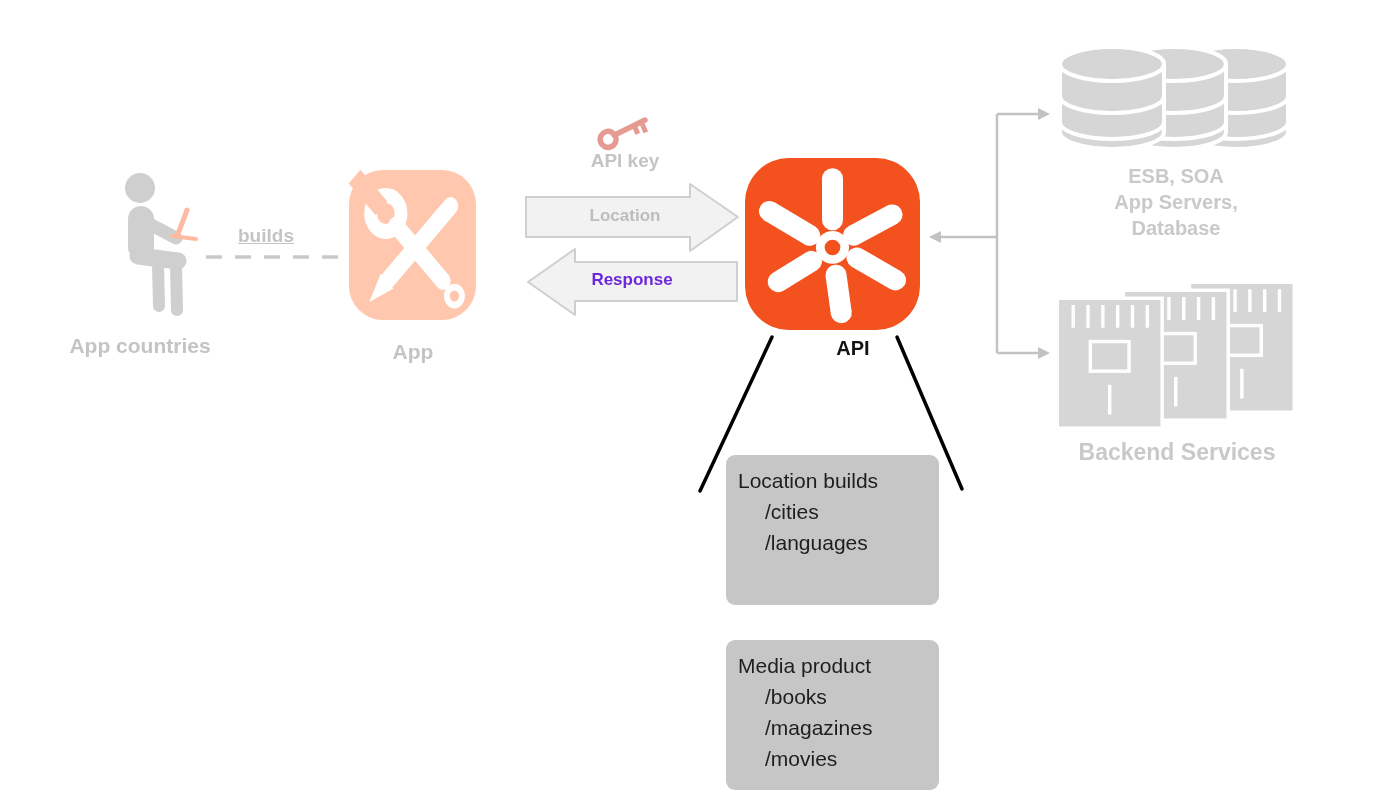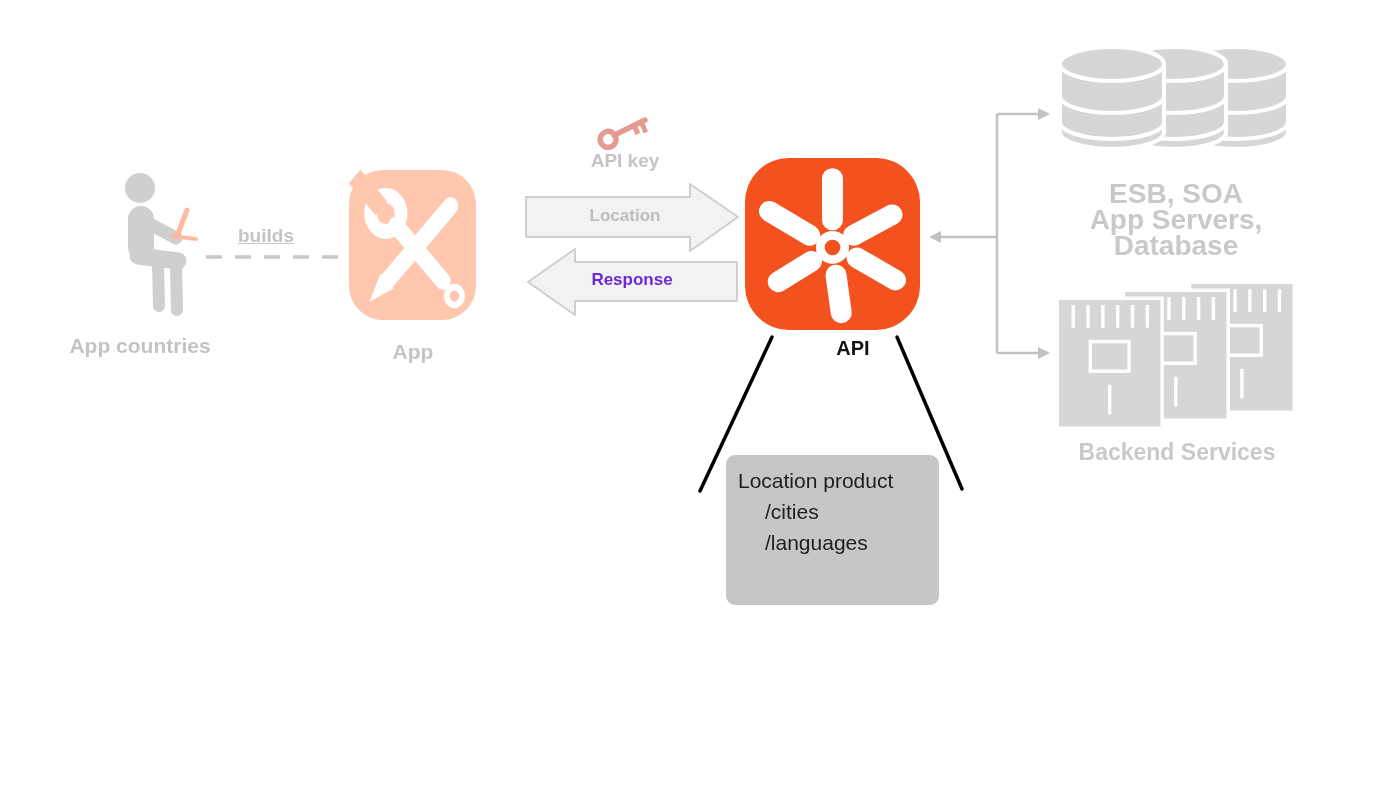--- a/index.html
+++ b/index.html
@@ -7,21 +7,21 @@
   .canvas { position:relative; width:1382px; height:810px; background:#fff; overflow:hidden; }
   .abs { position:absolute; }
   .lbl { position:absolute; font-weight:bold; color:#c4c4c4; text-align:center; }
   .lbl-dev      { left:30px;  top:334px; width:220px; font-size:21px; }
   .lbl-builds   { left:206px; top:225px; width:120px; font-size:19px;text-decoration:underline; }
   .lbl-app      { left:342px; top:340px; width:142px; font-size:21px; }
   .lbl-apikey   { left:545px; top:150px; width:160px; font-size:19px; }
   .lbl-request  { left:545px; top:206px; width:160px; font-size:17px; color:#bdbdbd; }
   .lbl-response { left:552px; top:270px; width:160px; font-size:17px; color:#6d28d9; }
   .lbl-api      { left:792px; top:337px; width:122px; font-size:20px; color:#141414; }
-  .lbl-esb      { left:1056px; top:181px; width:240px; font-size:28px; line-height:26px; color:#c9c9c9; }
+  .lbl-esb      { left:1056px; top:163px; width:240px; font-size:20px; line-height:26px; color:#c9c9c9; }
   .lbl-backend  { left:1027px; top:439px; width:300px; font-size:23px; color:#c9c9c9;text-align:center; }
 
   .app-icon { left:349px; top:170px; width:127px; height:150px; border-radius:34px; background:#ffc7ae; }
   .api-icon { left:745px; top:158px; width:175px; height:172px; border-radius:44px; background:#f3511e; }
   .icon-svg { width:100%; height:100%; display:block; }
 
   .product-box { position:absolute; left:726px; width:213px; height:150px; background:#c6c6c6;
                  border-radius:9px; padding:10px 12px; color:#1e1e1e; font-size:21px; line-height:31px; }
   .product-box .pb-item { padding-left:27px; }
   .box-location { top:455px; }
@@ -145,19 +145,25 @@
   <div class="lbl lbl-response">Response</div>
   <div class="lbl lbl-api">API</div>
   <div class="lbl lbl-esb">
     <div>ESB, SOA</div>
     <div>App Servers,</div>
     <div>Database</div>
   </div>
   <div class="lbl lbl-backend">Backend Services</div>
 
   <div class="product-box box-location">
-    <div class="pb-title">Location product</div>
+    <div class="pb-title">Location builds</div>
     <div class="pb-item">/cities</div>
     <div class="pb-item">/languages</div>
   </div>
 
+  <div class="product-box box-media">
+    <div class="pb-title">Media product</div>
+    <div class="pb-item">/books</div>
+    <div class="pb-item">/magazines</div>
+    <div class="pb-item">/movies</div>
+  </div>
 
 </div>
 
 </body></html>

